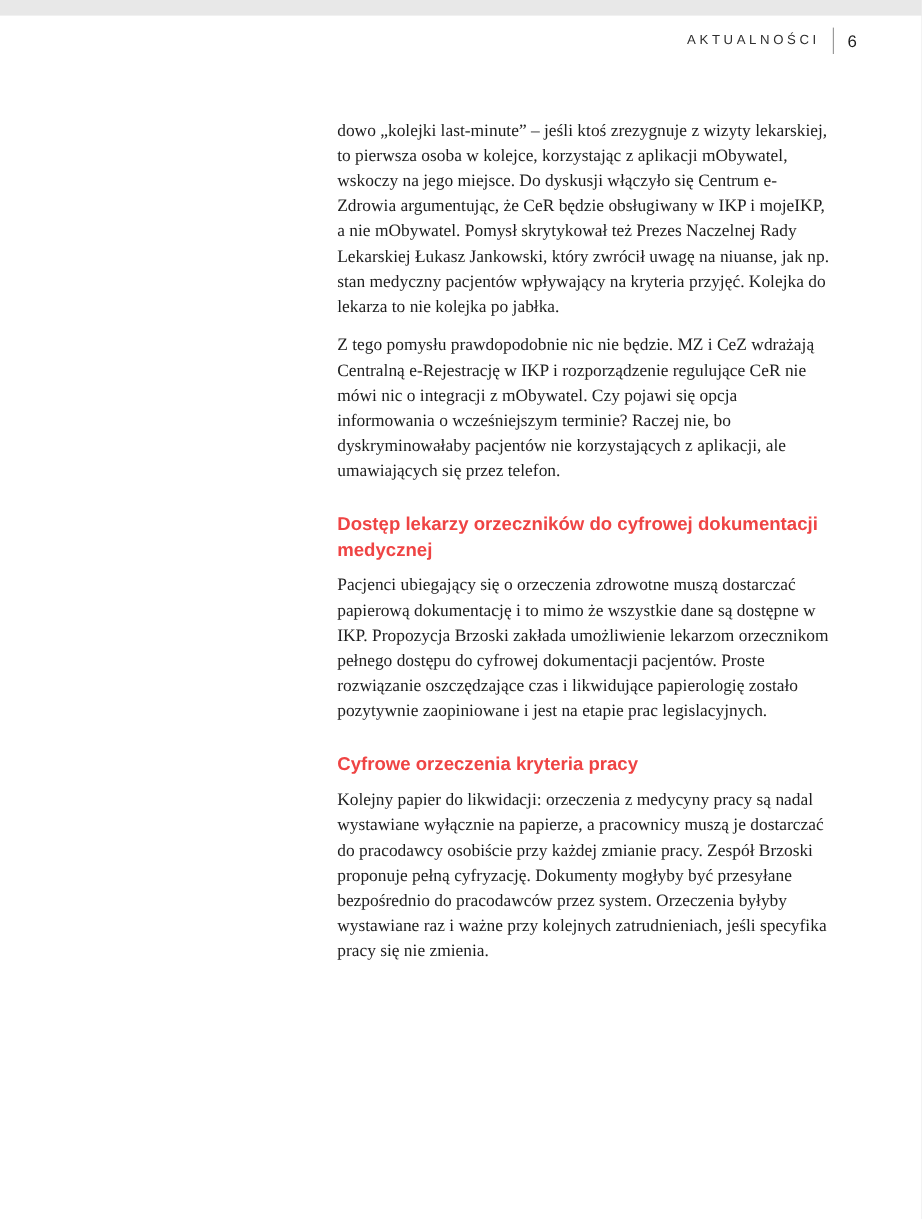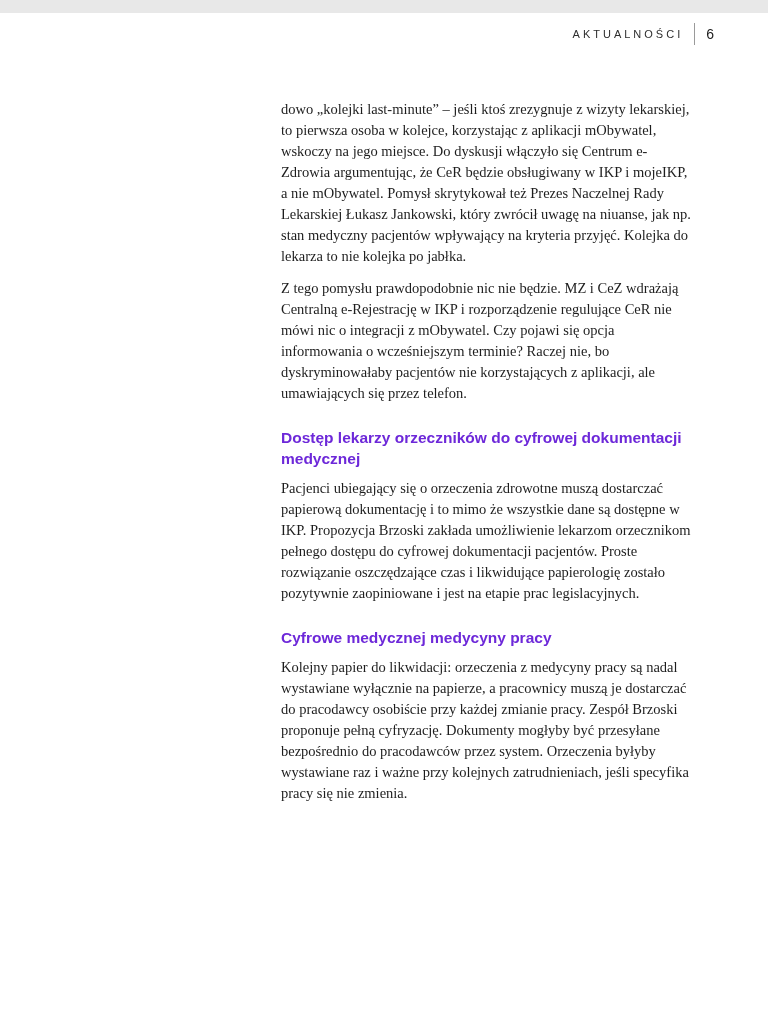--- a/index.html
+++ b/index.html
@@ -57,36 +57,36 @@
     margin: 0 0 11px 0;
     text-align: left;
     color: #1d1d1d;
   }
   .article-column h2 {
     font-family: "Liberation Sans", sans-serif;
     font-weight: 700;
     font-size: 15.5px;
     line-height: 21px;
     margin: 23px 0 9px 0;
-    color: #6d28d9;
+    color: #ef4444;
   }
 </style>
 </head>
 <body>
 
 <div class="page">
 
   <div class="page-header">
     <span class="section-label">AKTUALNOŚCI</span>
     <div class="header-divider"></div>
     <span class="page-number">6</span>
   </div>
 
   <div class="article-column">
     <p>dowo „kolejki last-minute” – jeśli ktoś zrezygnuje z wizyty lekarskiej, to pierwsza osoba w kolejce, korzystając z aplikacji mObywatel, wskoczy na jego miejsce. Do dyskusji włączyło się Centrum e-Zdrowia argumentując, że CeR będzie obsługiwany w IKP i mojeIKP, a nie mObywatel. Pomysł skrytykował też Prezes Naczelnej Rady Lekarskiej Łukasz Jankowski, który zwrócił uwagę na niuanse, jak np. stan medyczny pacjentów wpływający na kryteria przyjęć. Kolejka do lekarza to nie kolejka po jabłka.</p>
     <p>Z tego pomysłu prawdopodobnie nic nie będzie. MZ i CeZ wdrażają Centralną e-Rejestrację w IKP i rozporządzenie regulujące CeR nie mówi nic o integracji z mObywatel. Czy pojawi się opcja informowania o wcześniejszym terminie? Raczej nie, bo dyskryminowałaby pacjentów nie korzystających z aplikacji, ale umawiających się przez telefon.</p>
     <h2>Dostęp lekarzy orzeczników do cyfrowej dokumentacji medycznej</h2>
     <p>Pacjenci ubiegający się o orzeczenia zdrowotne muszą dostarczać papierową dokumentację i to mimo że wszystkie dane są dostępne w IKP. Propozycja Brzoski zakłada umożliwienie lekarzom orzecznikom pełnego dostępu do cyfrowej dokumentacji pacjentów. Proste rozwiązanie oszczędzające czas i likwidujące papierologię zostało pozytywnie zaopiniowane i jest na etapie prac legislacyjnych.</p>
-    <h2>Cyfrowe medycznej medycyny pracy</h2>
+    <h2>Cyfrowe orzeczenia kryteria pracy</h2>
     <p>Kolejny papier do likwidacji: orzeczenia z medycyny pracy są nadal wystawiane wyłącznie na papierze, a pracownicy muszą je dostarczać do pracodawcy osobiście przy każdej zmianie pracy. Zespół Brzoski proponuje pełną cyfryzację. Dokumenty mogłyby być przesyłane bezpośrednio do pracodawców przez system. Orzeczenia byłyby wystawiane raz i ważne przy kolejnych zatrudnieniach, jeśli specyfika pracy się nie zmienia.</p>
   </div>
 
 </div>
 
 </body></html>

